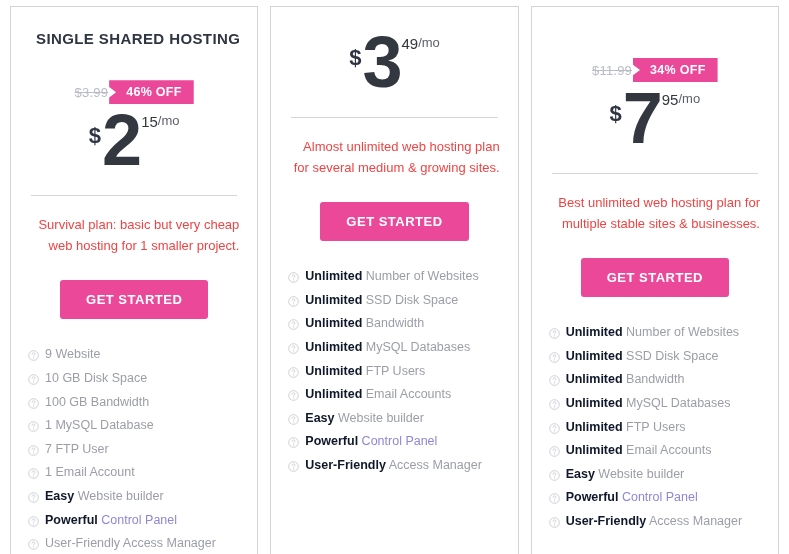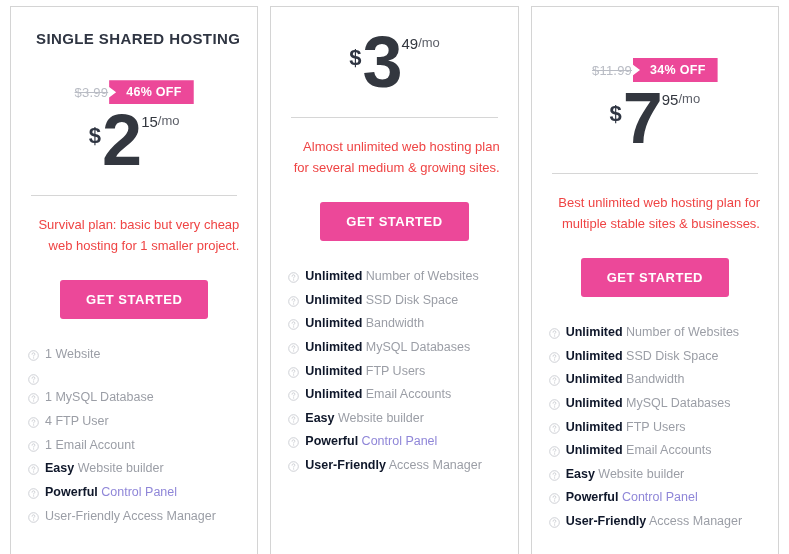--- a/index.html
+++ b/index.html
@@ -208,32 +208,47 @@
     <ul class="feature-list">
   <li class="feature-item">
     <span class="help-icon">
       <svg viewBox="0 0 16 16" width="11" height="11" aria-hidden="true">
         <circle cx="8" cy="8" r="7" fill="none" stroke="#c8cad0" stroke-width="1.3"></circle>
         <path d="M5.9 6.1c0-1.2 1-2 2.1-2s2 .8 2 1.8c0 1.4-1.8 1.4-1.8 2.9" fill="none" stroke="#c8cad0" stroke-width="1.3" stroke-linecap="round"></path>
         <circle cx="8.2" cy="11.5" r="0.85" fill="#c8cad0"></circle>
       </svg>
     </span>
     <span class="feature-text">
-      <span class="feat-strong"></span><span class="feat-rest">1 Website</span><span class="feat-link"></span>
-    </span>
-  </li>
-
-
-  <li class="feature-item">
-    <span class="help-icon">
-      <svg viewBox="0 0 16 16" width="11" height="11" aria-hidden="true">
-        <circle cx="8" cy="8" r="7" fill="none" stroke="#c8cad0" stroke-width="1.3"></circle>
-        <path d="M5.9 6.1c0-1.2 1-2 2.1-2s2 .8 2 1.8c0 1.4-1.8 1.4-1.8 2.9" fill="none" stroke="#c8cad0" stroke-width="1.3" stroke-linecap="round"></path>
-        <circle cx="8.2" cy="11.5" r="0.85" fill="#c8cad0"></circle>
-      </svg>
+      <span class="feat-strong"></span><span class="feat-rest">9 Website</span><span class="feat-link"></span>
+    </span>
+  </li>
+
+  <li class="feature-item">
+    <span class="help-icon">
+      <svg viewBox="0 0 16 16" width="11" height="11" aria-hidden="true">
+        <circle cx="8" cy="8" r="7" fill="none" stroke="#c8cad0" stroke-width="1.3"></circle>
+        <path d="M5.9 6.1c0-1.2 1-2 2.1-2s2 .8 2 1.8c0 1.4-1.8 1.4-1.8 2.9" fill="none" stroke="#c8cad0" stroke-width="1.3" stroke-linecap="round"></path>
+        <circle cx="8.2" cy="11.5" r="0.85" fill="#c8cad0"></circle>
+      </svg>
+    </span>
+    <span class="feature-text">
+      <span class="feat-strong"></span><span class="feat-rest">10 GB Disk Space</span><span class="feat-link"></span>
+    </span>
+  </li>
+
+  <li class="feature-item">
+    <span class="help-icon">
+      <svg viewBox="0 0 16 16" width="11" height="11" aria-hidden="true">
+        <circle cx="8" cy="8" r="7" fill="none" stroke="#c8cad0" stroke-width="1.3"></circle>
+        <path d="M5.9 6.1c0-1.2 1-2 2.1-2s2 .8 2 1.8c0 1.4-1.8 1.4-1.8 2.9" fill="none" stroke="#c8cad0" stroke-width="1.3" stroke-linecap="round"></path>
+        <circle cx="8.2" cy="11.5" r="0.85" fill="#c8cad0"></circle>
+      </svg>
+    </span>
+    <span class="feature-text">
+      <span class="feat-strong"></span><span class="feat-rest">100 GB Bandwidth</span><span class="feat-link"></span>
     </span>
   </li>
 
   <li class="feature-item">
     <span class="help-icon">
       <svg viewBox="0 0 16 16" width="11" height="11" aria-hidden="true">
         <circle cx="8" cy="8" r="7" fill="none" stroke="#c8cad0" stroke-width="1.3"></circle>
         <path d="M5.9 6.1c0-1.2 1-2 2.1-2s2 .8 2 1.8c0 1.4-1.8 1.4-1.8 2.9" fill="none" stroke="#c8cad0" stroke-width="1.3" stroke-linecap="round"></path>
         <circle cx="8.2" cy="11.5" r="0.85" fill="#c8cad0"></circle>
       </svg>
@@ -245,21 +260,21 @@
 
   <li class="feature-item">
     <span class="help-icon">
       <svg viewBox="0 0 16 16" width="11" height="11" aria-hidden="true">
         <circle cx="8" cy="8" r="7" fill="none" stroke="#c8cad0" stroke-width="1.3"></circle>
         <path d="M5.9 6.1c0-1.2 1-2 2.1-2s2 .8 2 1.8c0 1.4-1.8 1.4-1.8 2.9" fill="none" stroke="#c8cad0" stroke-width="1.3" stroke-linecap="round"></path>
         <circle cx="8.2" cy="11.5" r="0.85" fill="#c8cad0"></circle>
       </svg>
     </span>
     <span class="feature-text">
-      <span class="feat-strong"></span><span class="feat-rest">4 FTP User</span><span class="feat-link"></span>
+      <span class="feat-strong"></span><span class="feat-rest">7 FTP User</span><span class="feat-link"></span>
     </span>
   </li>
 
   <li class="feature-item">
     <span class="help-icon">
       <svg viewBox="0 0 16 16" width="11" height="11" aria-hidden="true">
         <circle cx="8" cy="8" r="7" fill="none" stroke="#c8cad0" stroke-width="1.3"></circle>
         <path d="M5.9 6.1c0-1.2 1-2 2.1-2s2 .8 2 1.8c0 1.4-1.8 1.4-1.8 2.9" fill="none" stroke="#c8cad0" stroke-width="1.3" stroke-linecap="round"></path>
         <circle cx="8.2" cy="11.5" r="0.85" fill="#c8cad0"></circle>
       </svg>

